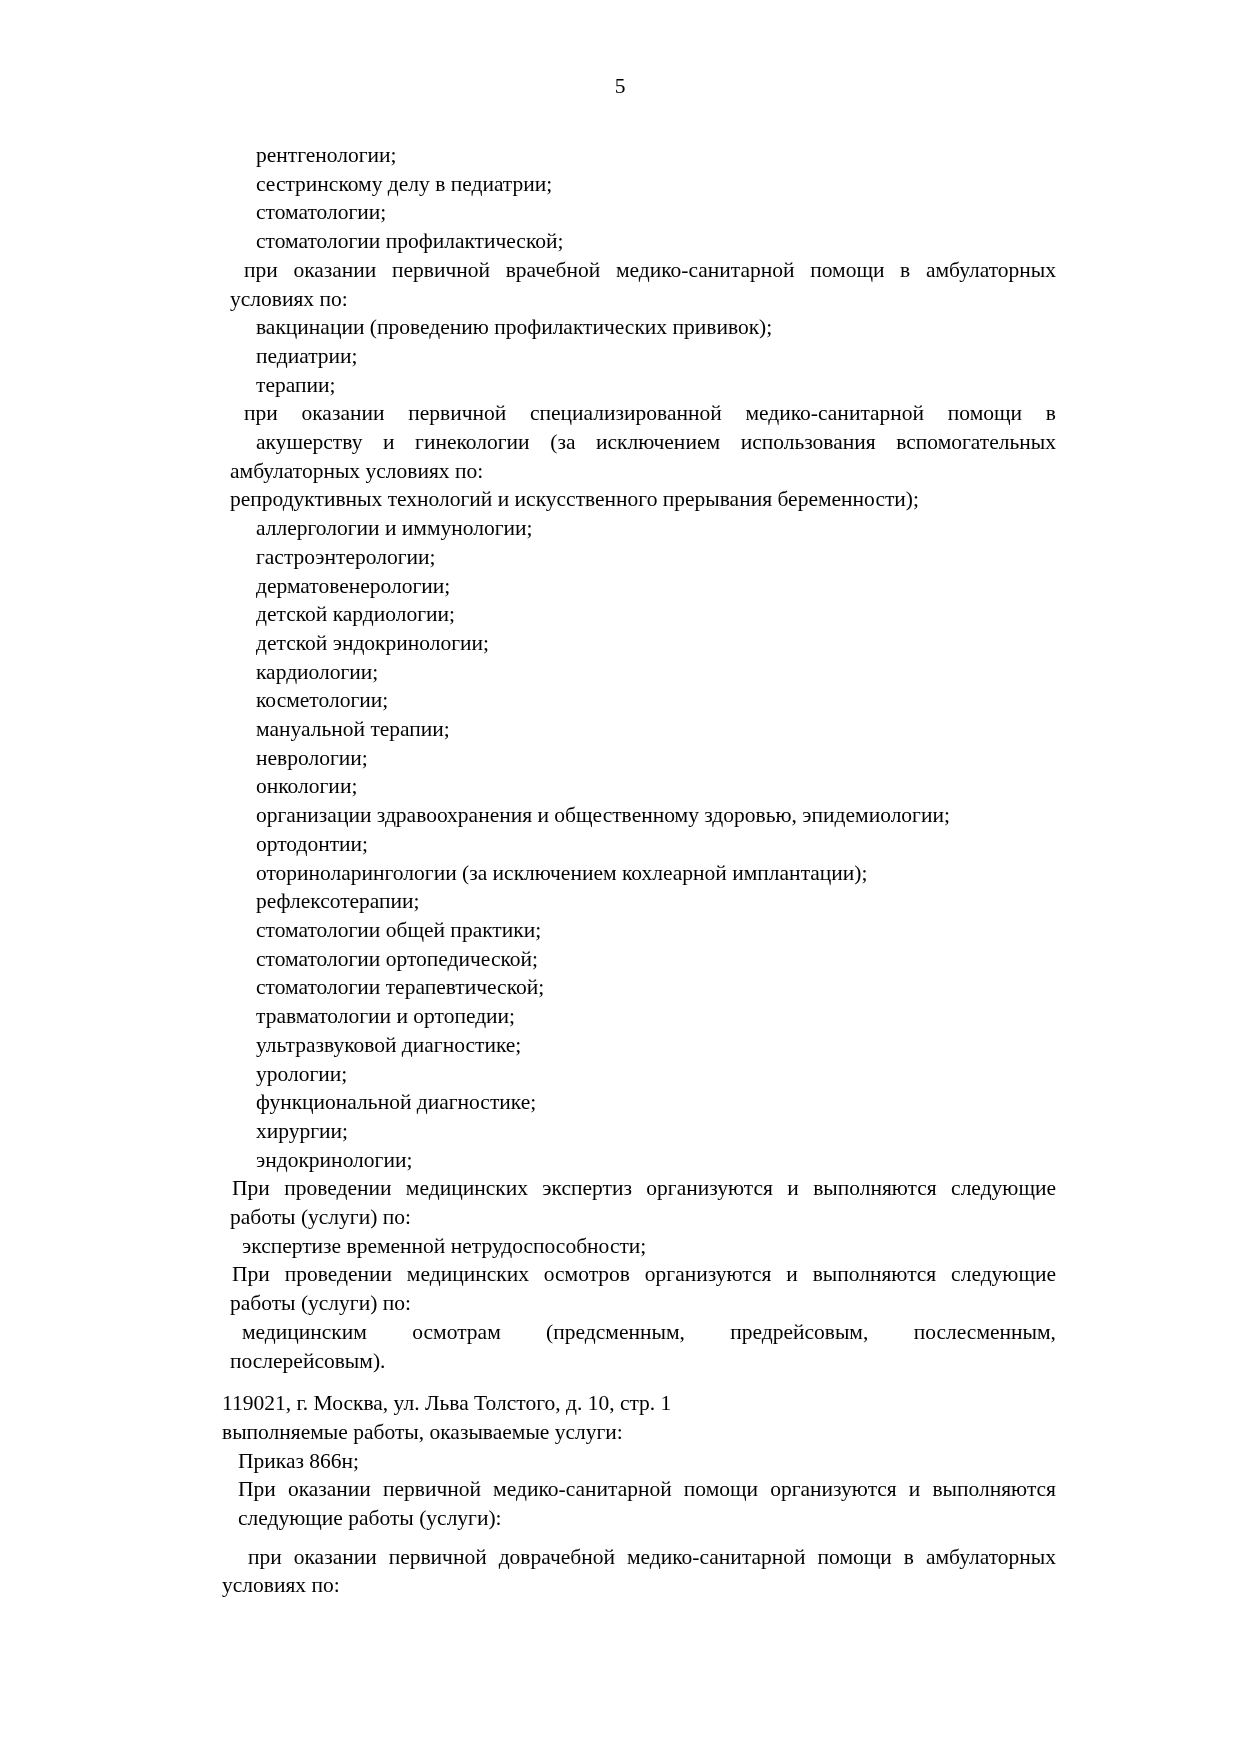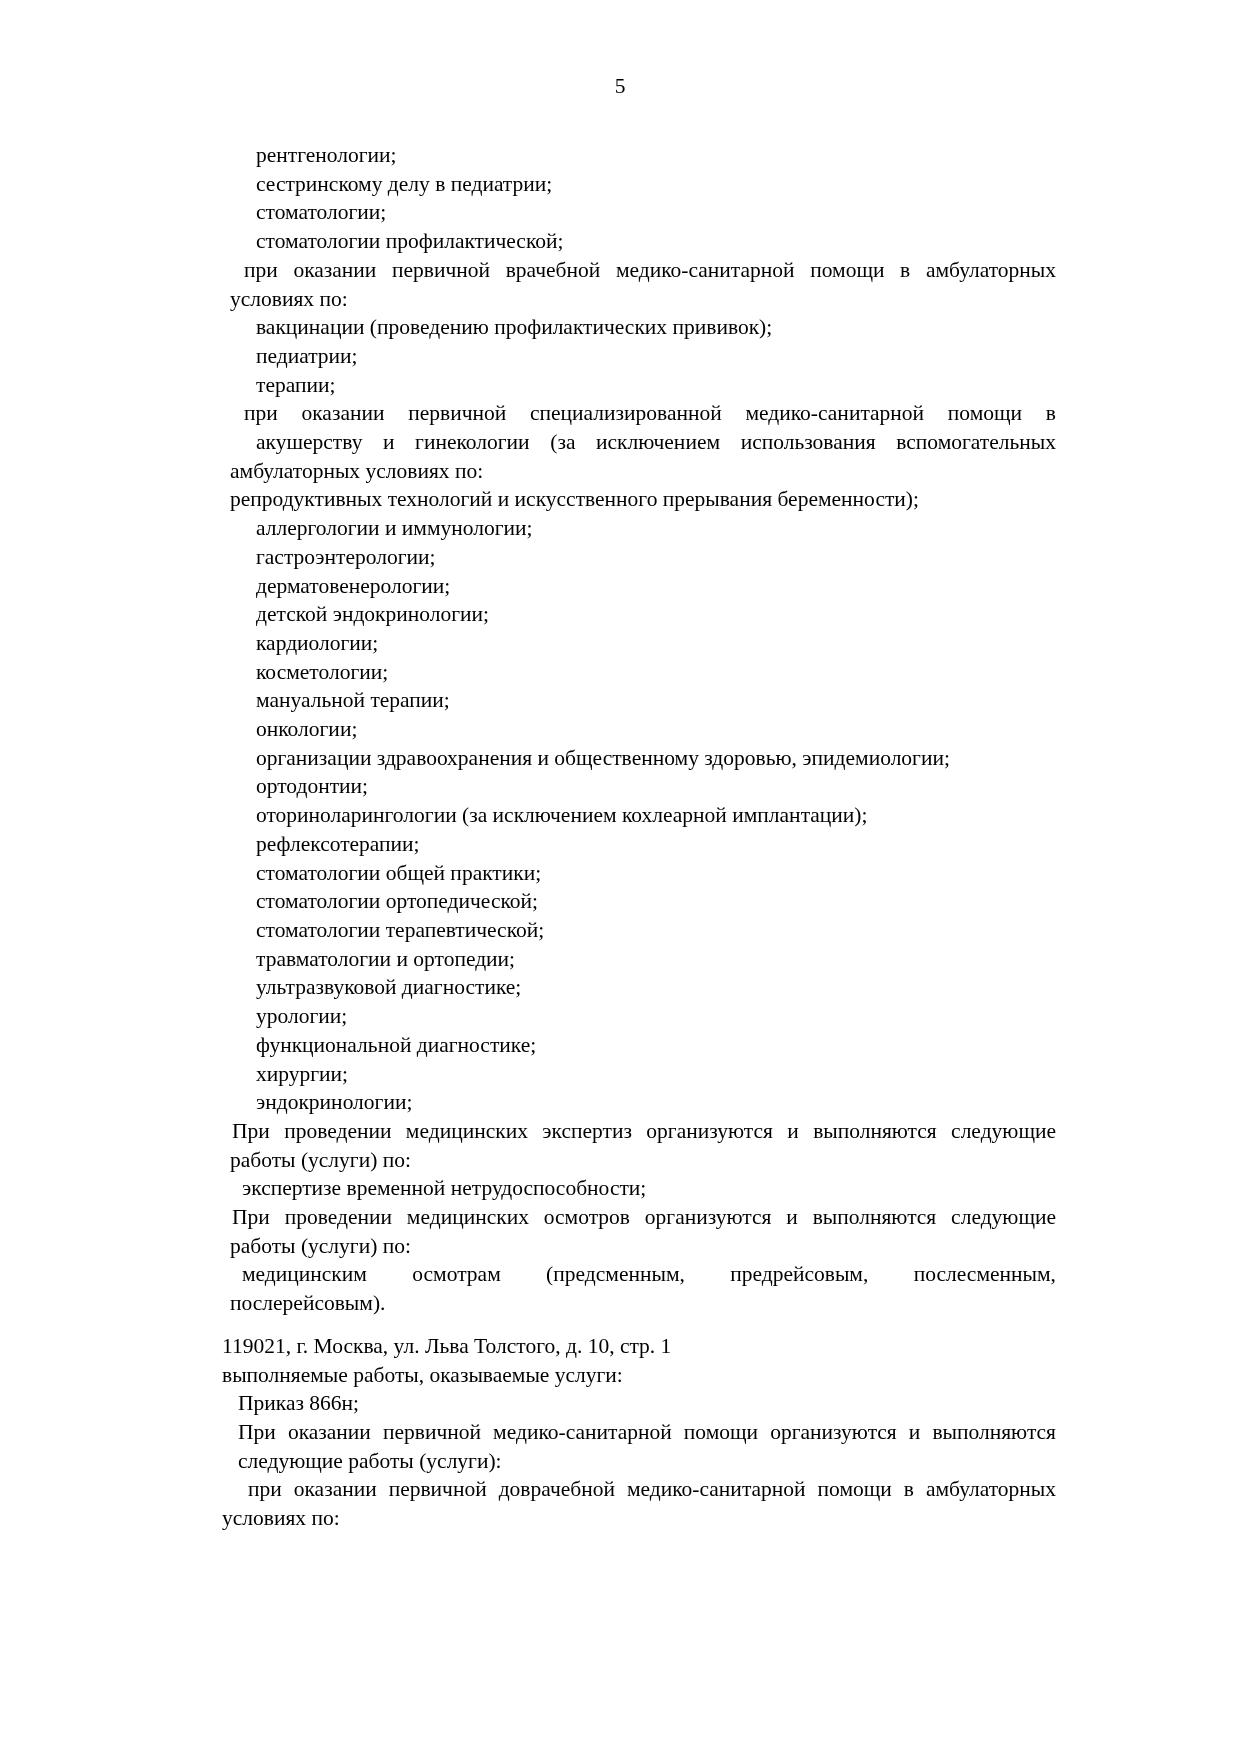--- a/index.html
+++ b/index.html
@@ -40,21 +40,21 @@
     text-align-last: justify;
   }
   
   .line.ind-margin { padding-left: 8px;  }
   .line.ind-list   { padding-left: 34px; }
   .line.ind-para   { padding-left: 22px; }
   .line.ind-cap    { padding-left: 10px; }
   .line.ind-sub    { padding-left: 20px; }
   .line.ind-addr   { padding-left: 0;    }
   .line.ind-ind1   { padding-left: 16px; }
-  .line.ind-ind2   { padding-left: 26px; }
+  .line.ind-ind2   { padding-left: 26px; margin-top: 10px; }
   
   .line.gap { margin-top: 14px; }
 </style>
 </head>
 <body>
 
 <div class="page">
   <div class="pageno">5</div>
   <div class="content">
       <div class="line ind-list">рентгенологии;</div>
@@ -66,24 +66,26 @@
       <div class="line ind-list">вакцинации (проведению профилактических прививок);</div>
       <div class="line ind-list">педиатрии;</div>
       <div class="line ind-list">терапии;</div>
       <div class="line ind-para j">при оказании первичной специализированной медико-санитарной помощи в</div>
       <div class="line ind-list j">акушерству и гинекологии (за исключением использования вспомогательных</div>
       <div class="line ind-margin">амбулаторных условиях по:</div>
       <div class="line ind-margin">репродуктивных технологий и искусственного прерывания беременности);</div>
       <div class="line ind-list">аллергологии и иммунологии;</div>
       <div class="line ind-list">гастроэнтерологии;</div>
       <div class="line ind-list">дерматовенерологии;</div>
+      <div class="line ind-list">детской кардиологии;</div>
       <div class="line ind-list">детской эндокринологии;</div>
       <div class="line ind-list">кардиологии;</div>
       <div class="line ind-list">косметологии;</div>
       <div class="line ind-list">мануальной терапии;</div>
+      <div class="line ind-list">неврологии;</div>
       <div class="line ind-list">онкологии;</div>
       <div class="line ind-list">организации здравоохранения и общественному здоровью, эпидемиологии;</div>
       <div class="line ind-list">ортодонтии;</div>
       <div class="line ind-list">оториноларингологии (за исключением кохлеарной имплантации);</div>
       <div class="line ind-list">рефлексотерапии;</div>
       <div class="line ind-list">стоматологии общей практики;</div>
       <div class="line ind-list">стоматологии ортопедической;</div>
       <div class="line ind-list">стоматологии терапевтической;</div>
       <div class="line ind-list">травматологии и ортопедии;</div>
       <div class="line ind-list">ультразвуковой диагностике;</div>

